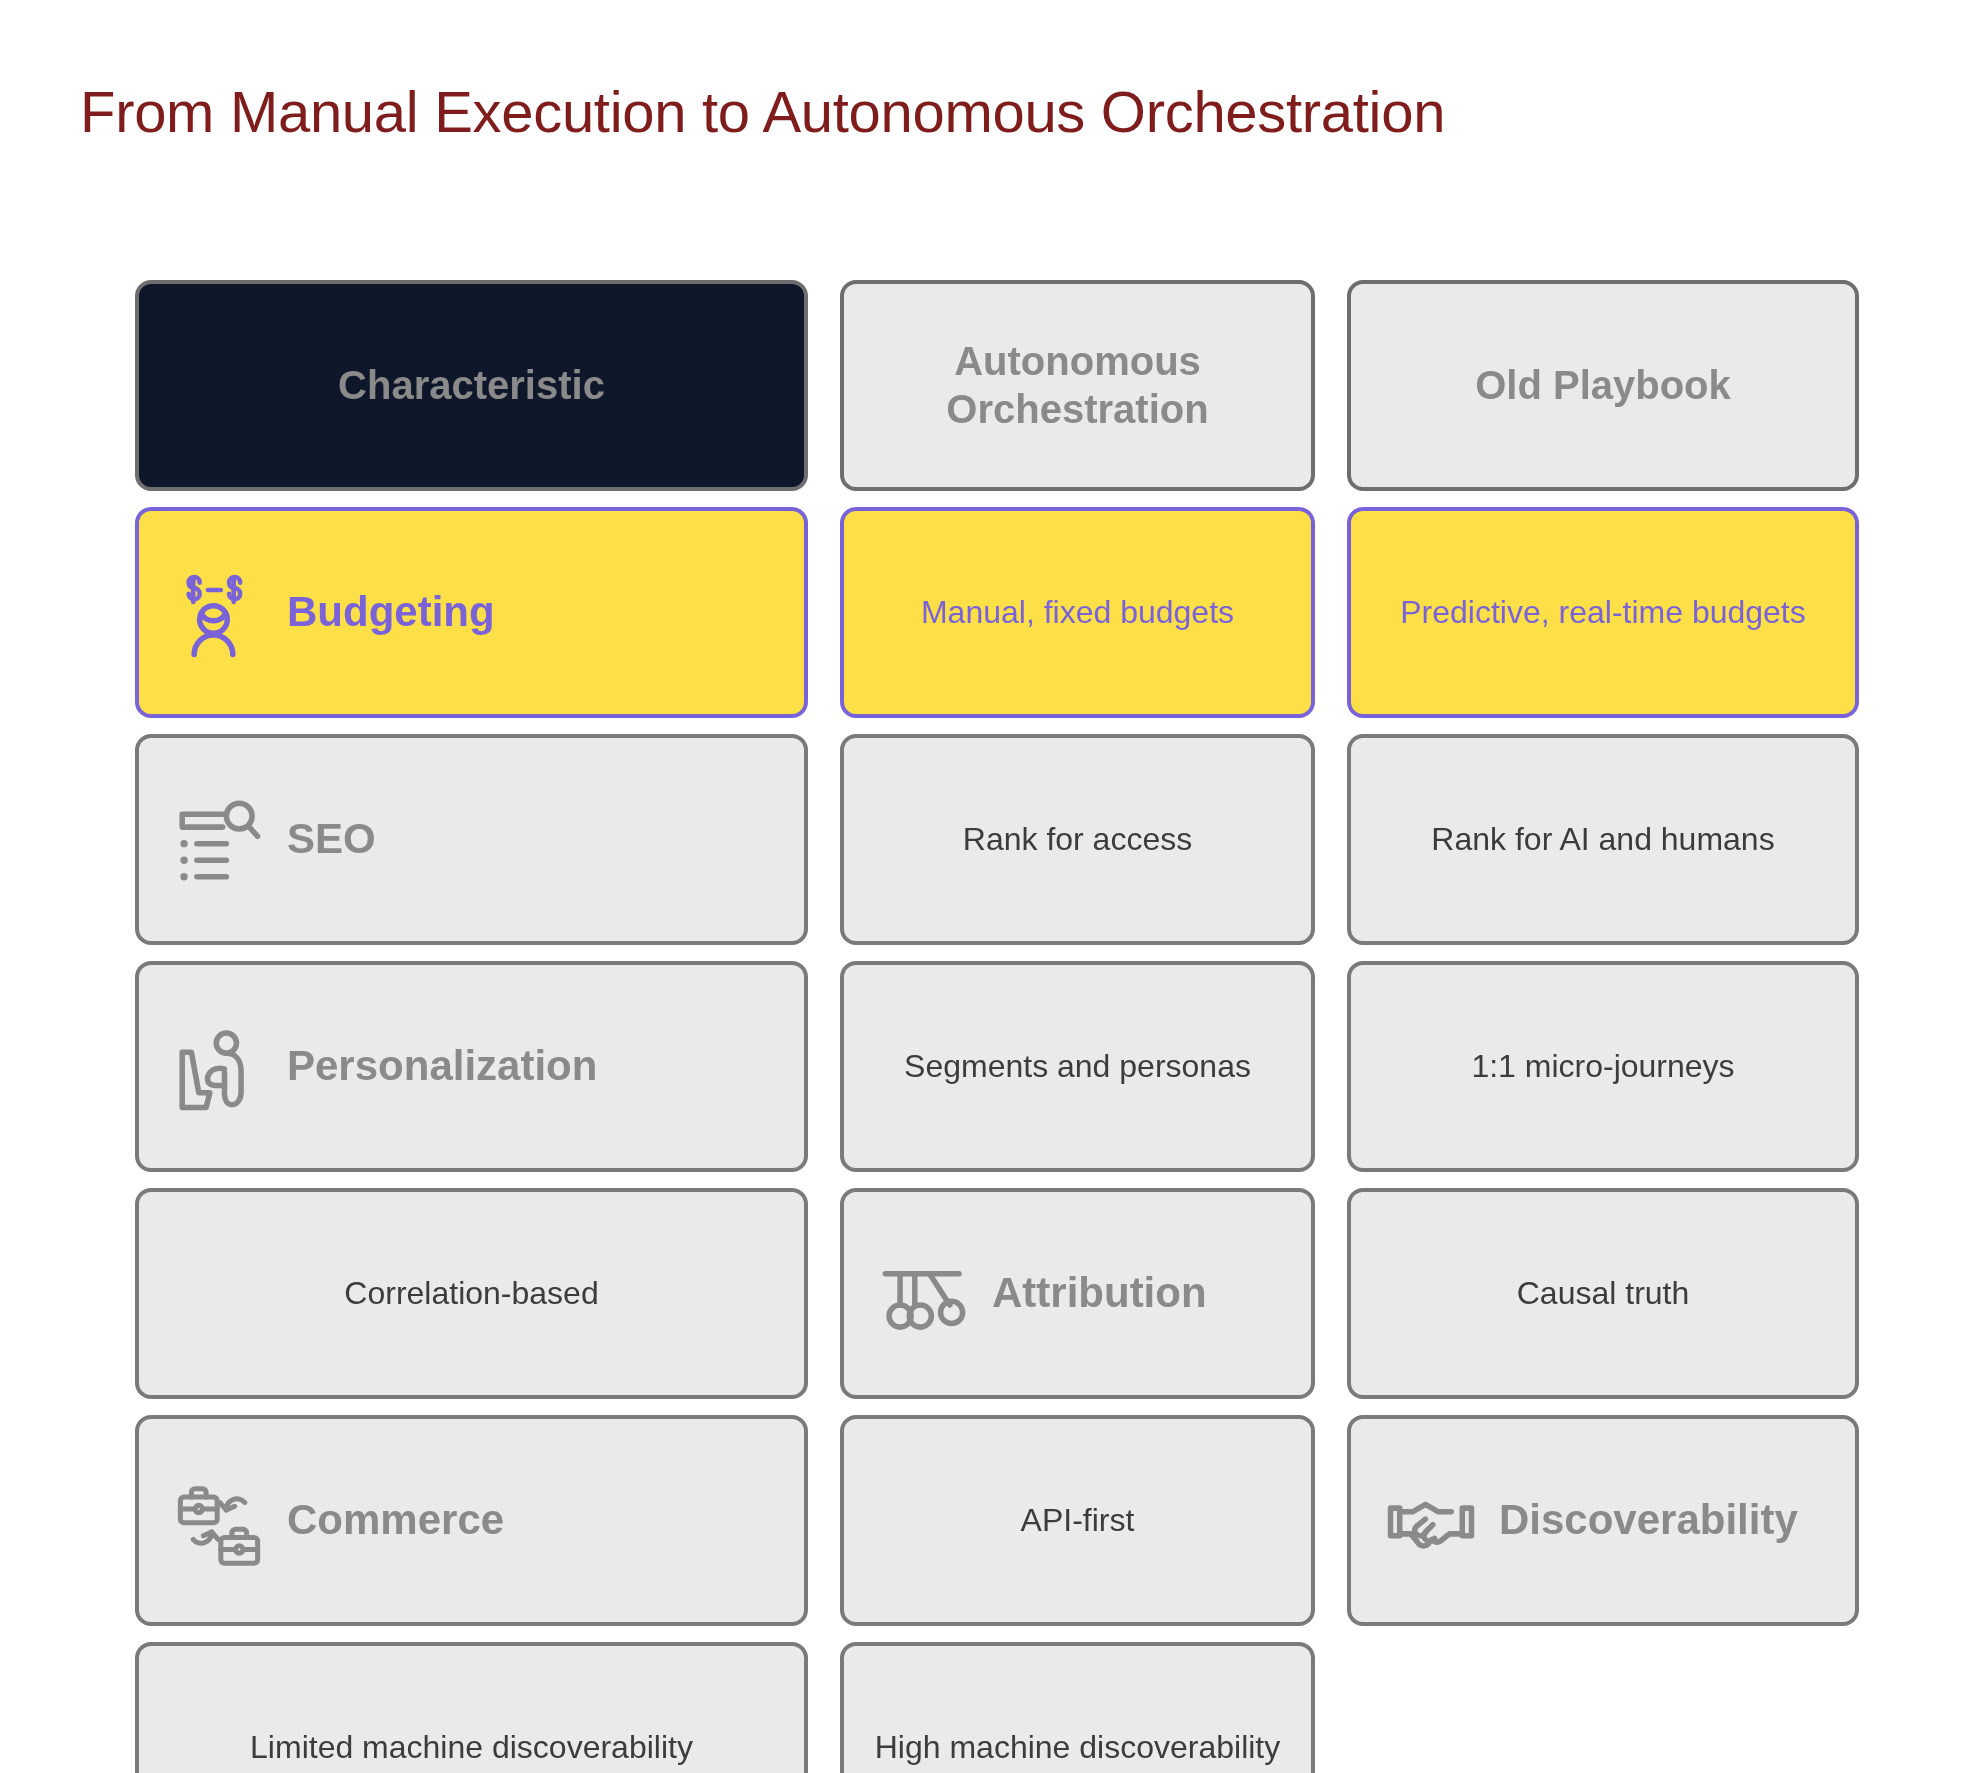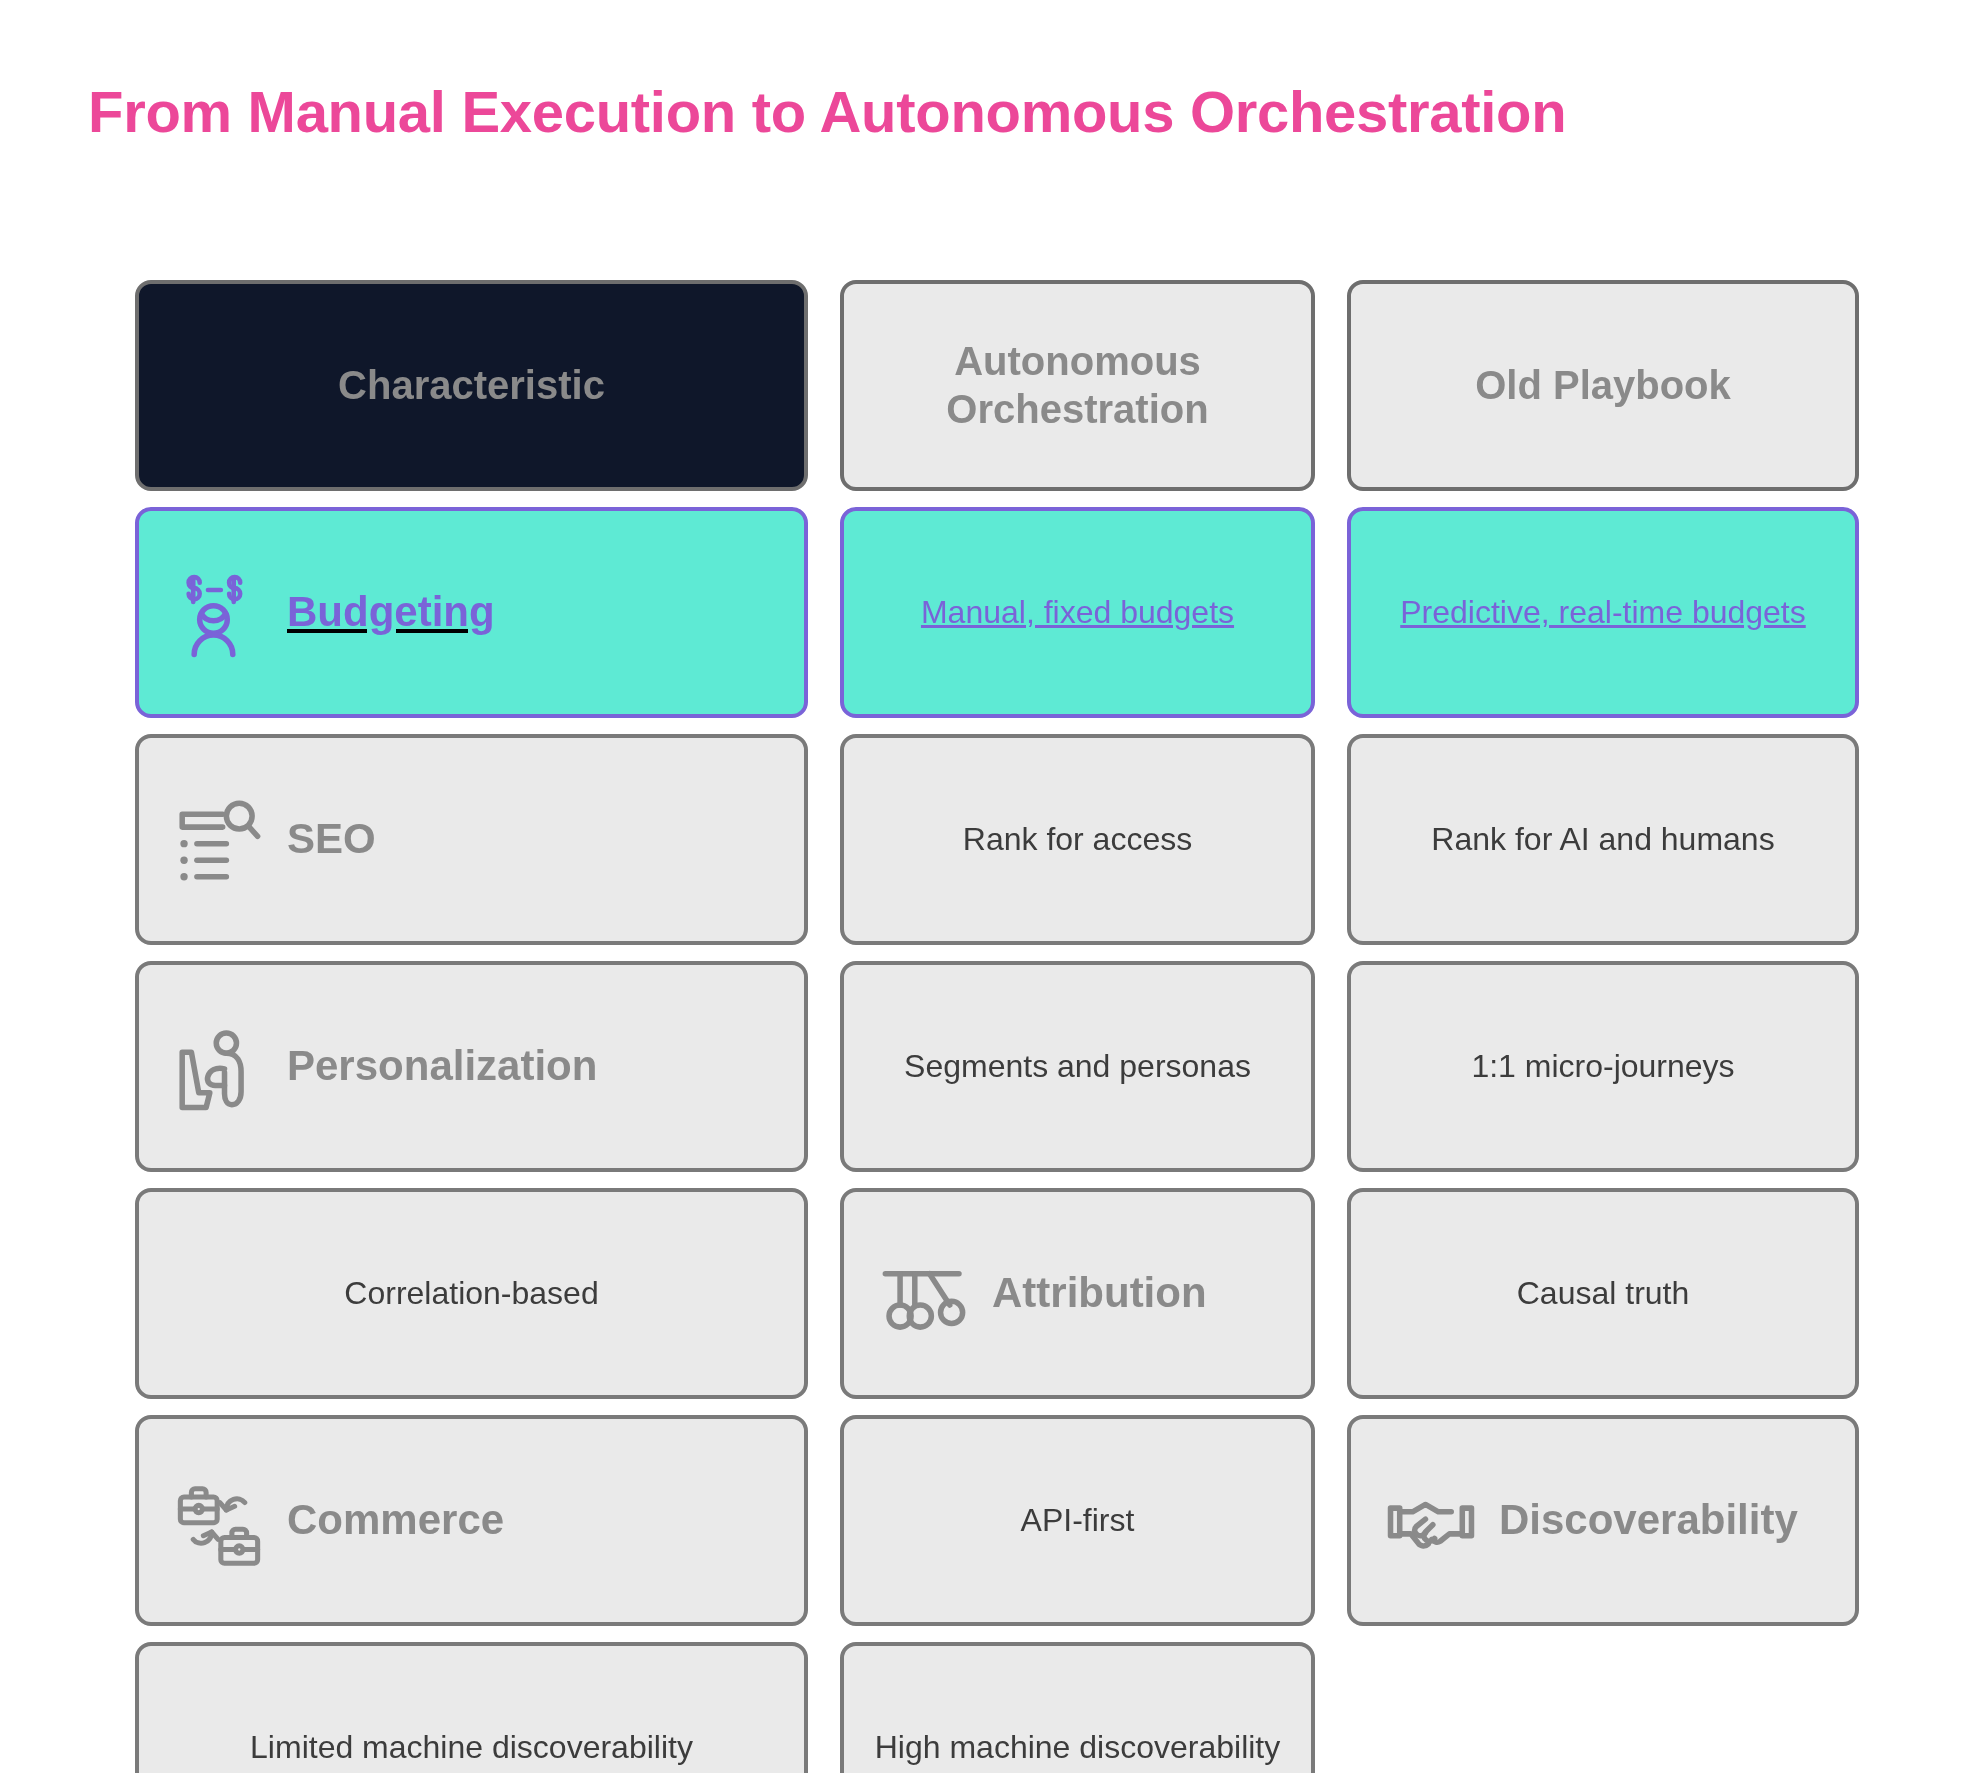--- a/index.html
+++ b/index.html
@@ -18,25 +18,25 @@
   .page {
     position: relative;
     width: 1980px;
     height: 1773px;
     box-sizing: border-box;
   }
 
   
   .title {
     position: absolute;
-    left: 88px;
+    left: 80px;
     top: 78px;
     font-size: 58px;
-    font-weight: bold;
-    color: #ec4899;
+    font-weight: normal;
+    color: #7f1d1d;
     letter-spacing: -0.3px;
     white-space: nowrap;
   }
 
   
   .grid {
     position: absolute;
     left: 135px;
     top: 280px;
     width: 1720px;
@@ -102,22 +102,21 @@
   .cell.value {
     font-size: 32px;
     font-weight: normal;
     color: #3c3c3c;
     line-height: 1.32;
   }
 
   
   .cell.hl {
     border-color: #7a63d8;
-    background: #5eead4;
-    text-decoration: underline;
+    background: #fde047;
   }
   .cell.hl.value {
     color: #7a63d8;
   }
   .cell.hl.label .label-text {
     color: #7a63d8;
   }
 </style>
 </head>
 <body>

